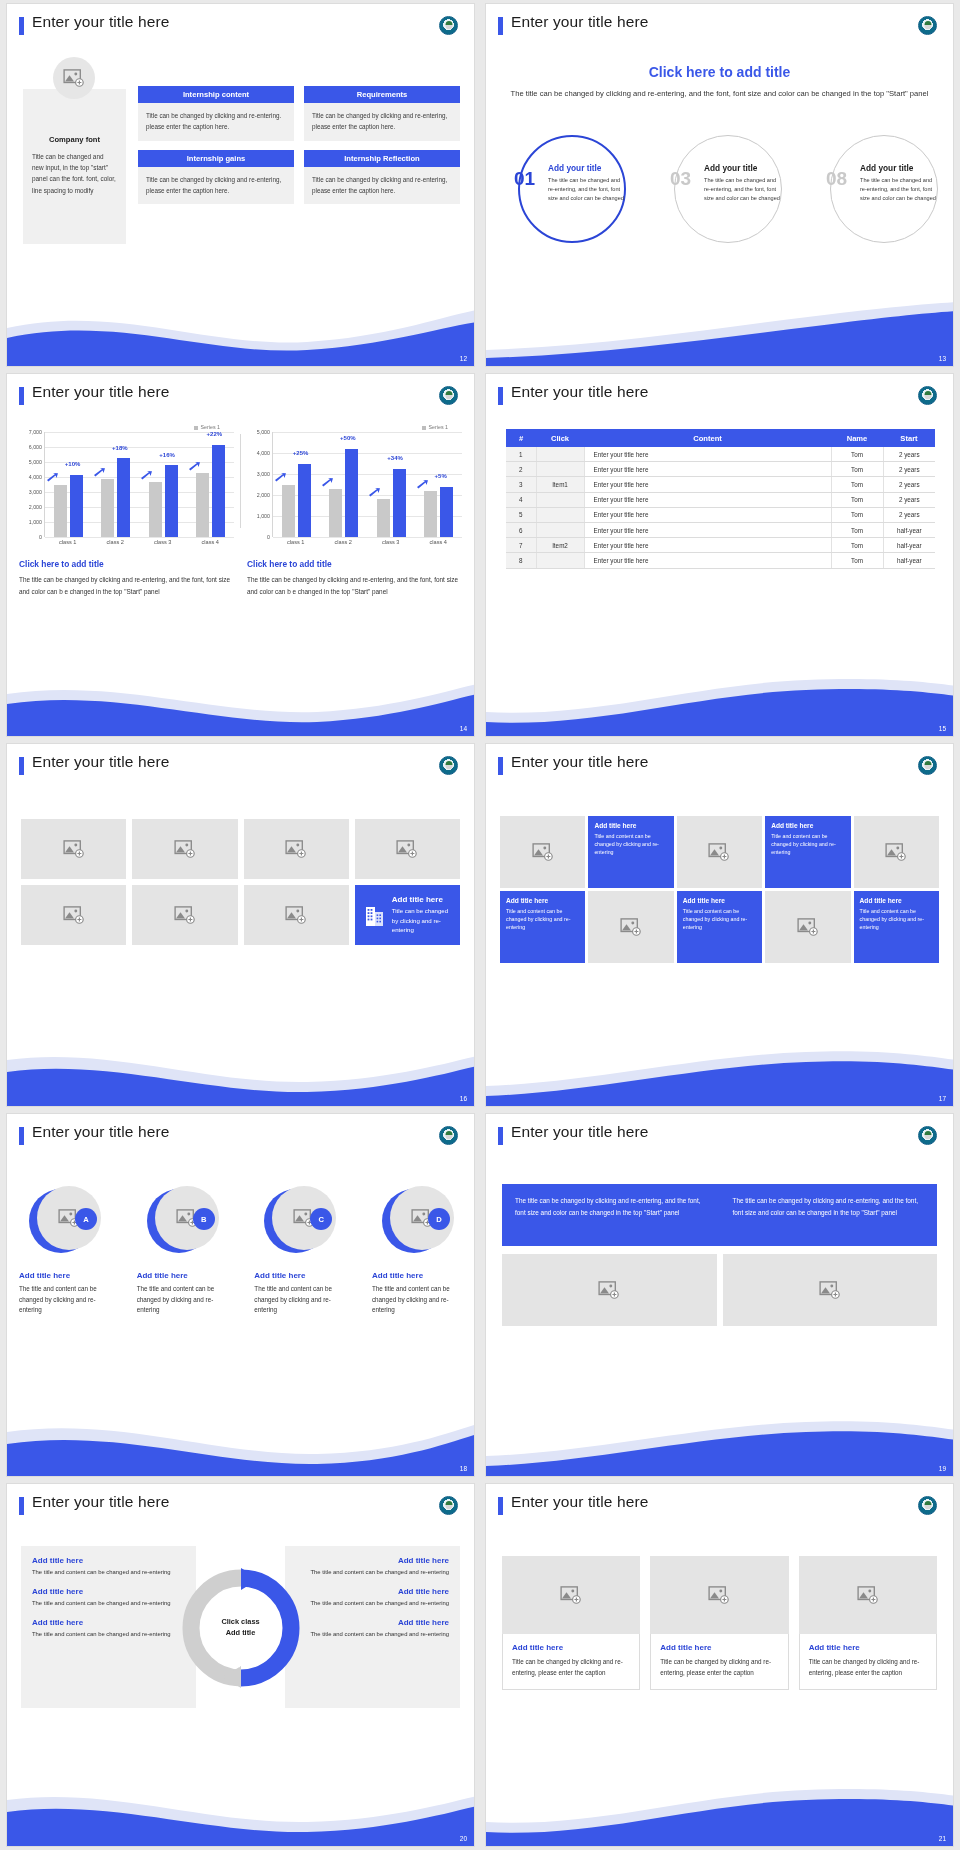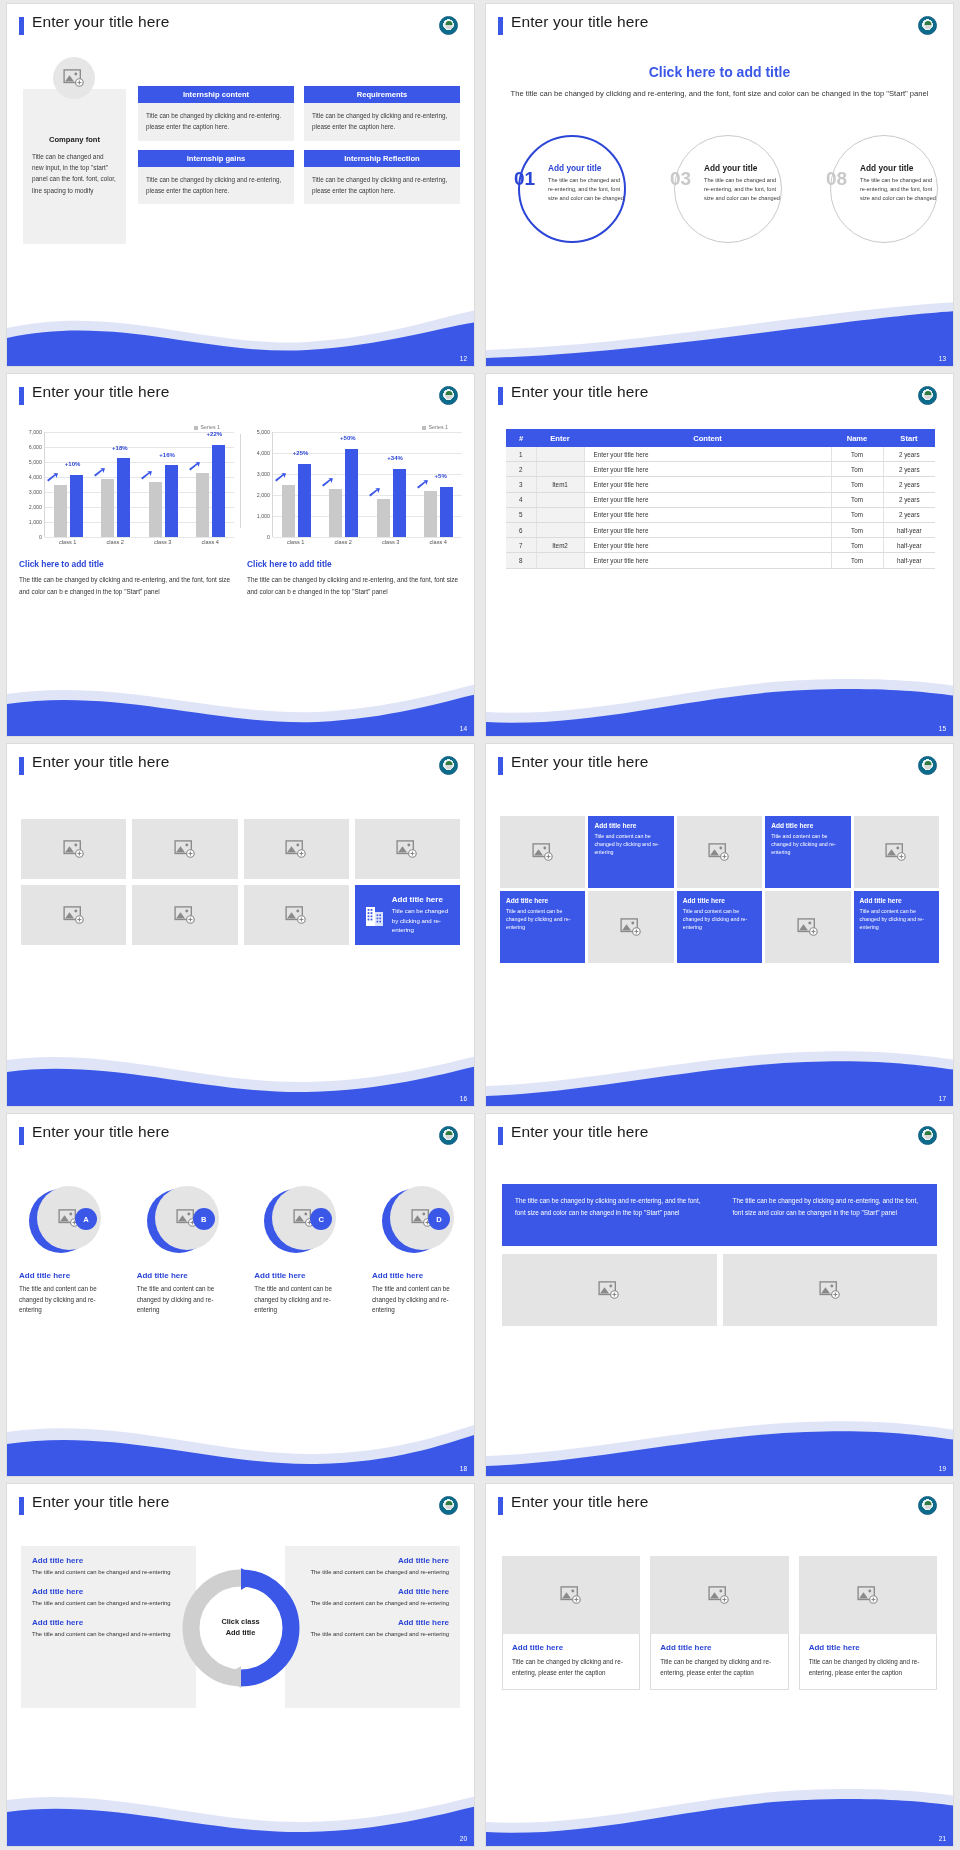--- a/index.html
+++ b/index.html
@@ -423,21 +423,21 @@
   <div class="slide">
     <div class="shead">
       <div class="tbar"></div>
       <div class="ttl">Enter your title here</div>
       <div class="logo"></div>
     </div>
     <table class="s15-tbl">
       <thead>
           <tr id="tbl-head">
             <th>#</th>
-            <th>Enter</th>
+            <th>Click</th>
             <th>Content</th>
             <th>Name</th>
             <th>Start</th>
           </tr>
         </thead>
       <tbody id="tbl-body">
           <tr>
             <td class="c-num">1</td>
             <td class="c-item"></td>
             <td class="c-cont">Enter your title here</td>

